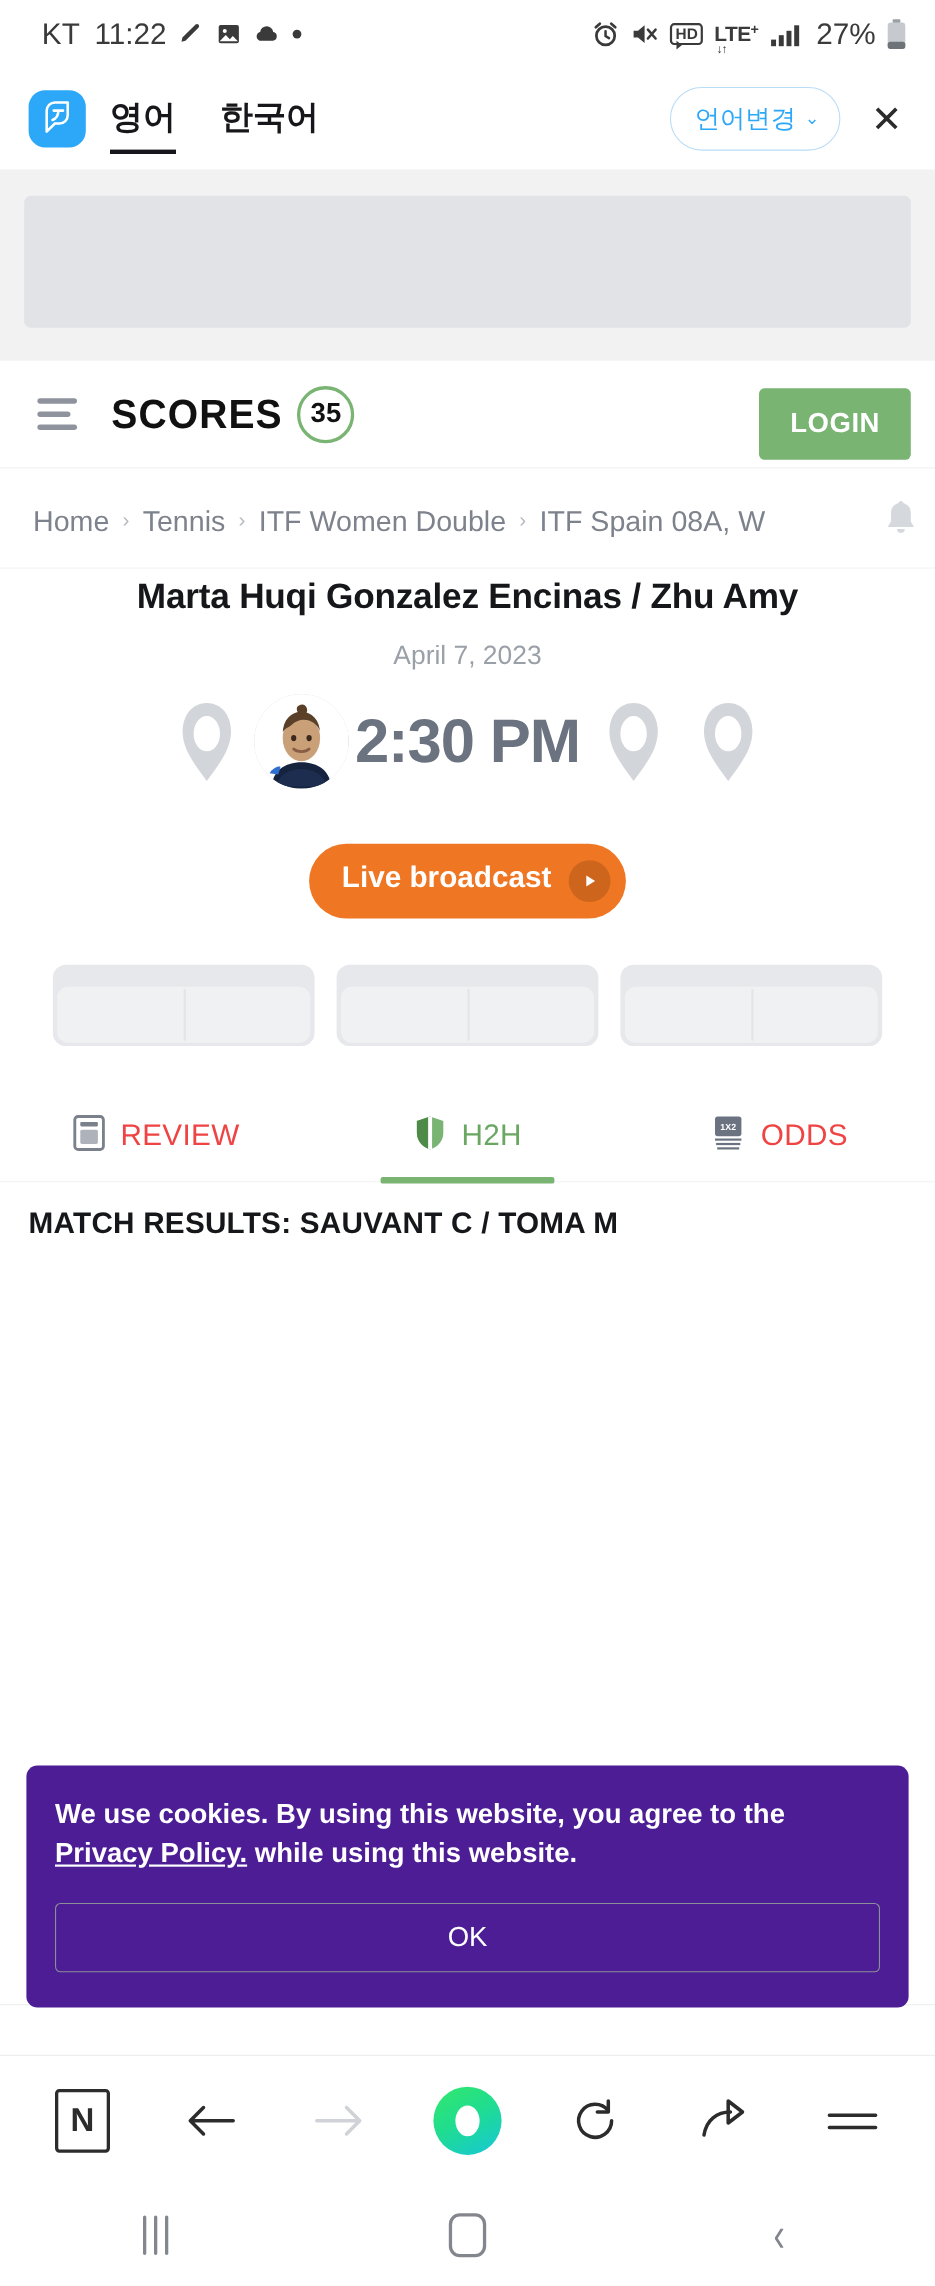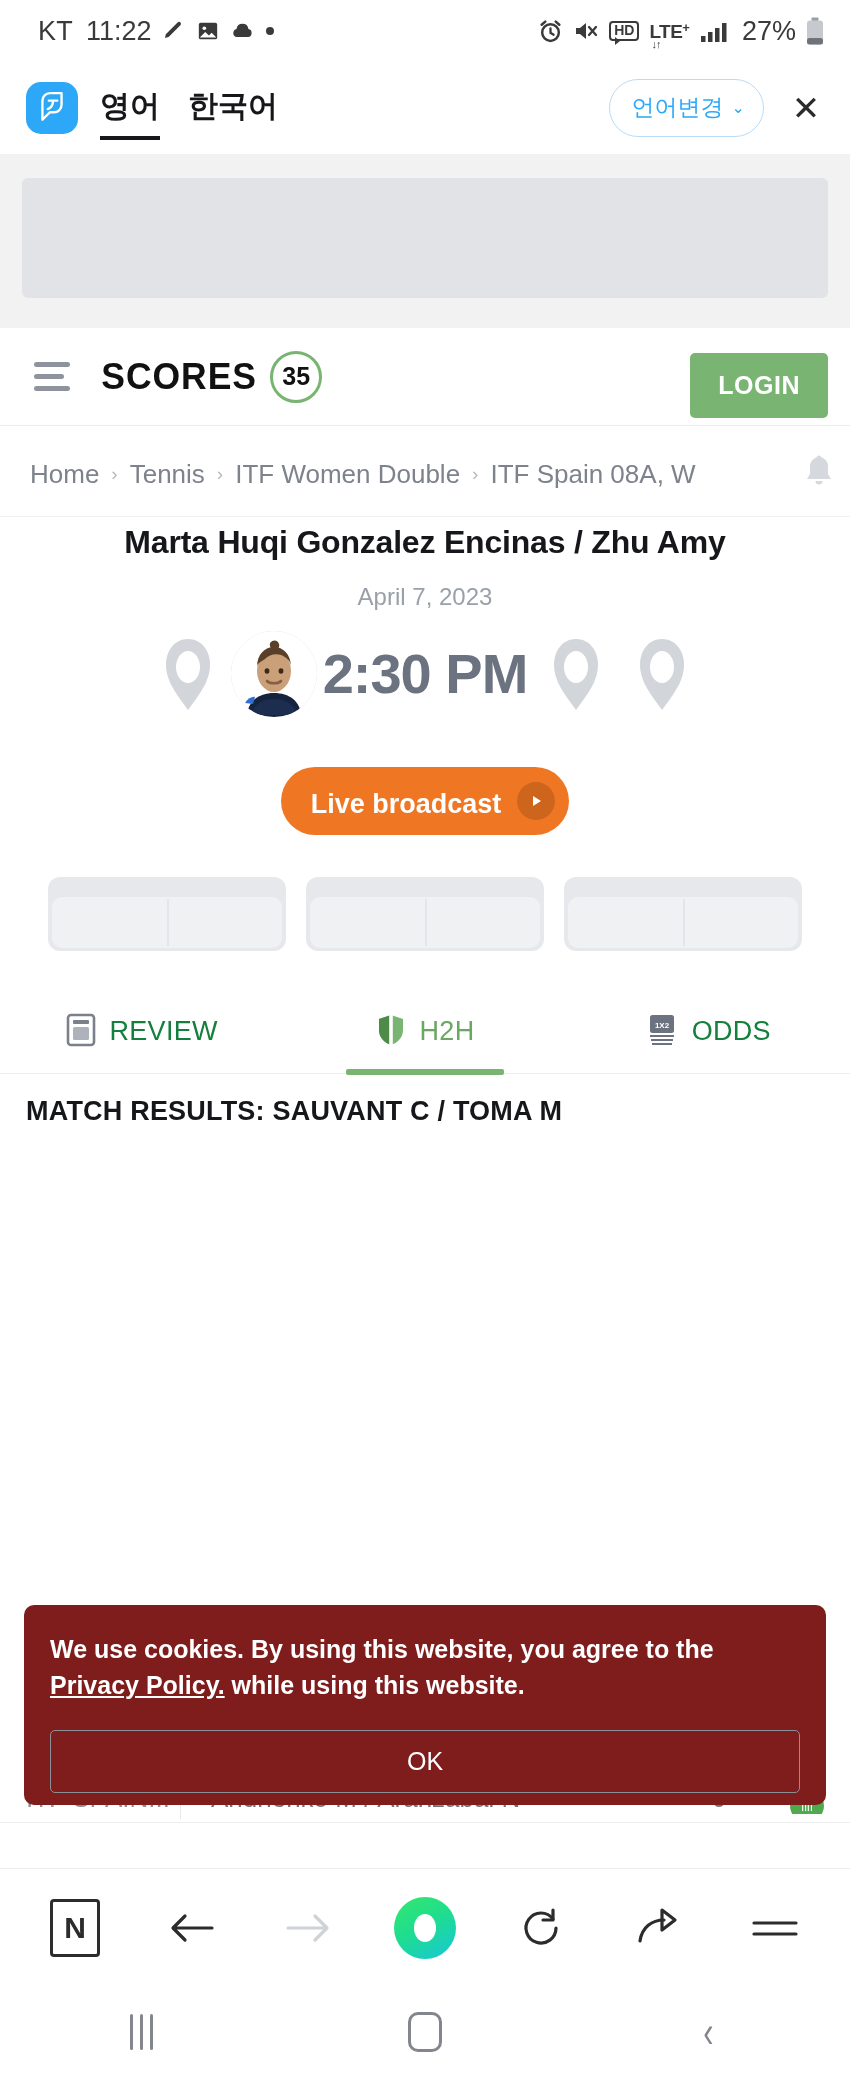--- a/index.html
+++ b/index.html
@@ -62,21 +62,21 @@
     align-items: center;
     padding: 0 24px 0 26px;
     gap: 0;
   }
   .papago-icon {
     width: 52px; height: 52px; border-radius: 15px;
     background: #2da8f8;
     display:flex; align-items:center; justify-content:center;
     flex: 0 0 auto;
   }
-  .lang-tabs { display: flex; align-items: flex-start; margin-left: 22px; gap: 28px; }
+  .lang-tabs { display: flex; align-items: flex-start; margin-left: 22px; gap: 40px; }
   .lang-tab {
     font-size: 30px; font-weight: bold; color: #17171b;
     padding-bottom: 4px; position: relative;
   }
   .lang-tab.active::after {
     content:""; position:absolute; left:0; right:0; bottom: -9px;
     height: 4px; background: #17171b;
   }
   .tb-spacer { flex: 1; }
   .lang-change-btn {
@@ -180,21 +180,21 @@
     background: #cfd2d6;
     position: relative;
   }
   .match-time {
     font-size: 56px; font-weight: 700; color: #6b7280;
     margin: 0 6px; letter-spacing: -1px; white-space: nowrap;
   }
 
   .live-wrap { text-align:center; margin-top: 44px; }
   .live-btn {
-    display:inline-flex; align-items:flex-end; gap: 16px;
+    display:inline-flex; align-items:flex-start; gap: 16px;
     background: #ef7622; color:#fff; border-radius: 40px;
     padding: 15px 14px 15px 30px; font-size: 27px; font-weight: 700;
     border:none;
   }
   .live-play {
     width: 38px; height:38px; border-radius:50%;
     background: rgba(0,0,0,0.14);
     display:flex; align-items:center; justify-content:center;
   }
 
@@ -216,21 +216,21 @@
 
   
   .tabs {
     display:flex; background:#fff; margin-top: 36px;
     border-bottom: 1px solid #eceef0;
   }
   .tab {
     flex:1; display:flex; align-items:center; justify-content:center; gap:14px;
     padding: 26px 0 22px 0; position:relative;
   }
-  .tab-label { font-size: 27px; color:#15803d; font-weight:500; letter-spacing:.3px; }
+  .tab-label { font-size: 27px; color:#ef4444; font-weight:500; letter-spacing:.3px; }
   .tab.active .tab-label { color:#6aa763; }
   .tab.active::after {
     content:""; position:absolute; left: 22%; right: 22%; bottom:-2px;
     height: 6px; background:#79b473; border-radius:2px;
   }
 
   
   .h2h-block { background:#fff; padding: 34px 26px 34px 26px; border-bottom: 1px solid #e9eaec;}
   .h2h-title {
     font-size: 31px; font-weight: 800; color:#16171a; line-height: 1.3;
@@ -249,22 +249,22 @@
   }
   .hr-league { width: 180px; padding-left: 26px; color:#8b9098; white-space:nowrap; overflow:hidden;}
   .hr-div { width:1px; height: 40px; background:#e8e9eb;}
   .hr-names { flex:1; padding-left: 30px; color:#6b7280; }
   .hr-score { width: 90px; text-align:center; color:#6b7280; }
   .hr-badge { width: 86px; display:flex; justify-content:center; }
 
   
   .cookie-banner {
     position:absolute; left: 24px; right: 24px; top: 1605px;
-    background: #7f1d1d; border-radius: 10px;
-    padding: 26px 26px 12px 26px; color:#fff; z-index: 50;
+    background: #4c1d95; border-radius: 10px;
+    padding: 26px 26px 32px 26px; color:#fff; z-index: 50;
   }
   .cookie-text { font-size: 25px; line-height: 1.45; font-weight: 600; }
   .cookie-link { text-decoration: underline; color:#fff; font-weight:600;}
   .cookie-ok {
     margin-top: 26px; width:100%; border: 1.5px solid #8b8f96;
     background: transparent; color:#fff; font-size: 25px;
     border-radius: 5px; padding: 16px 0; font-weight: 500;
   }
 
   

